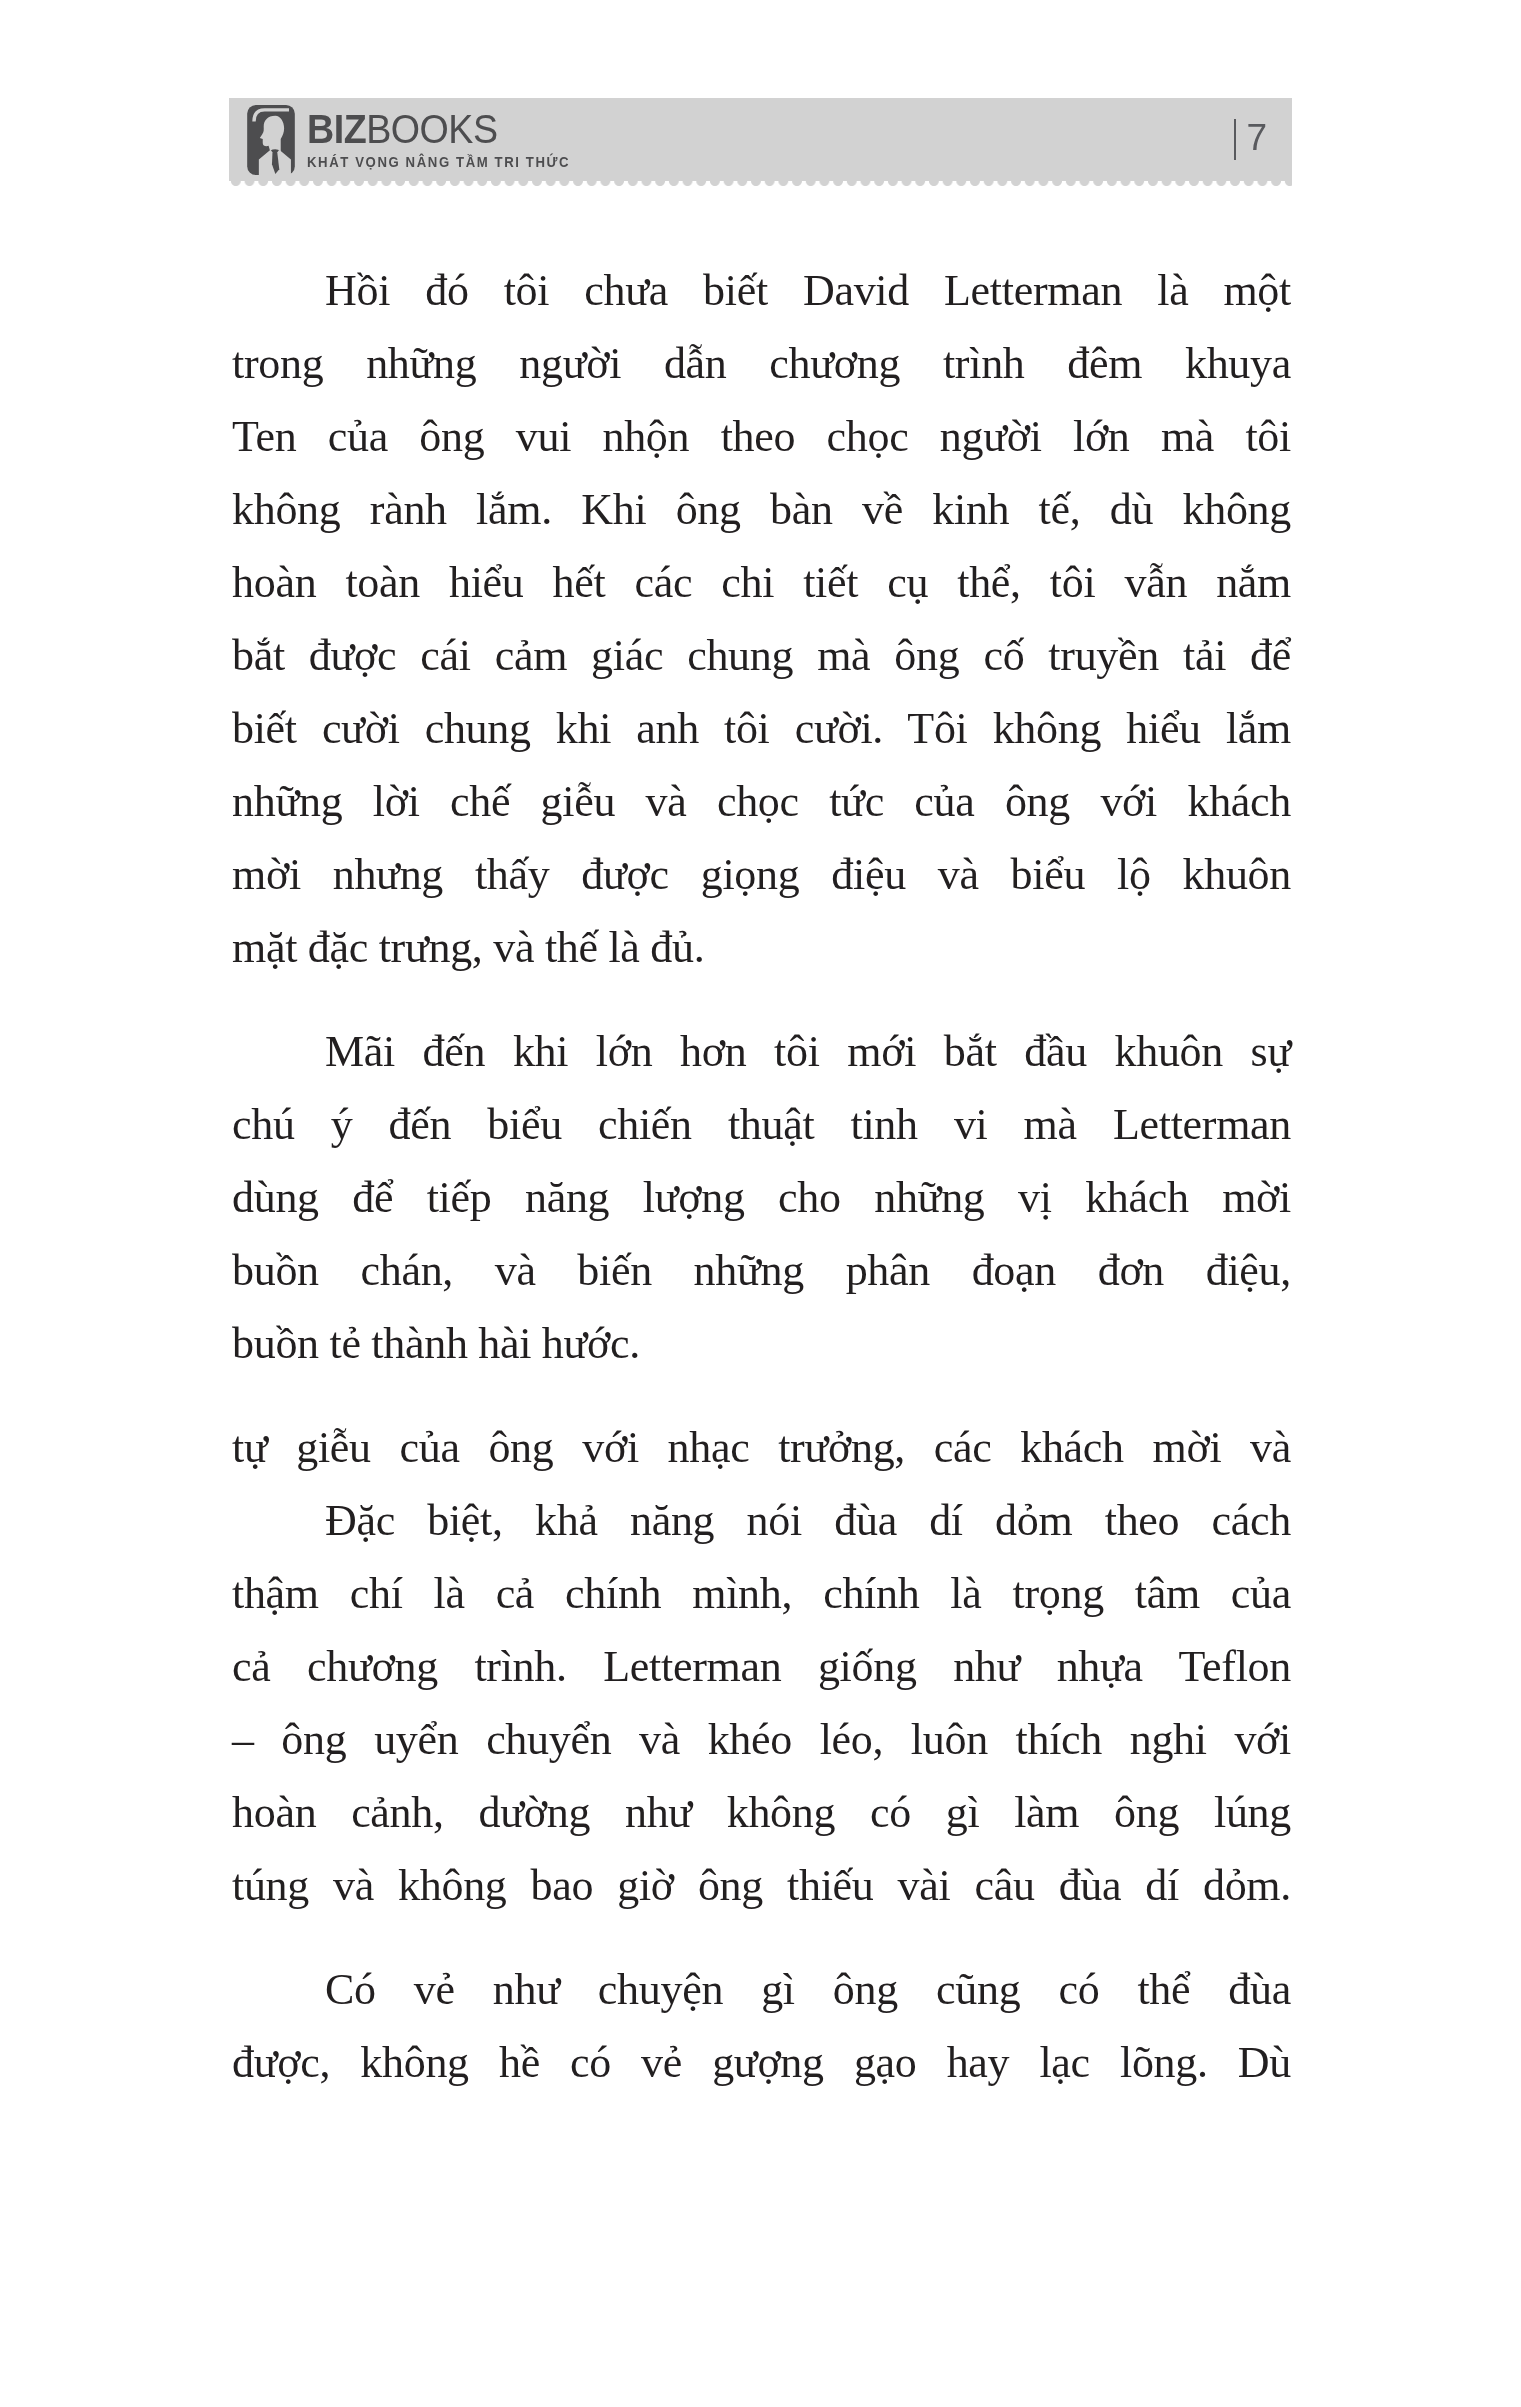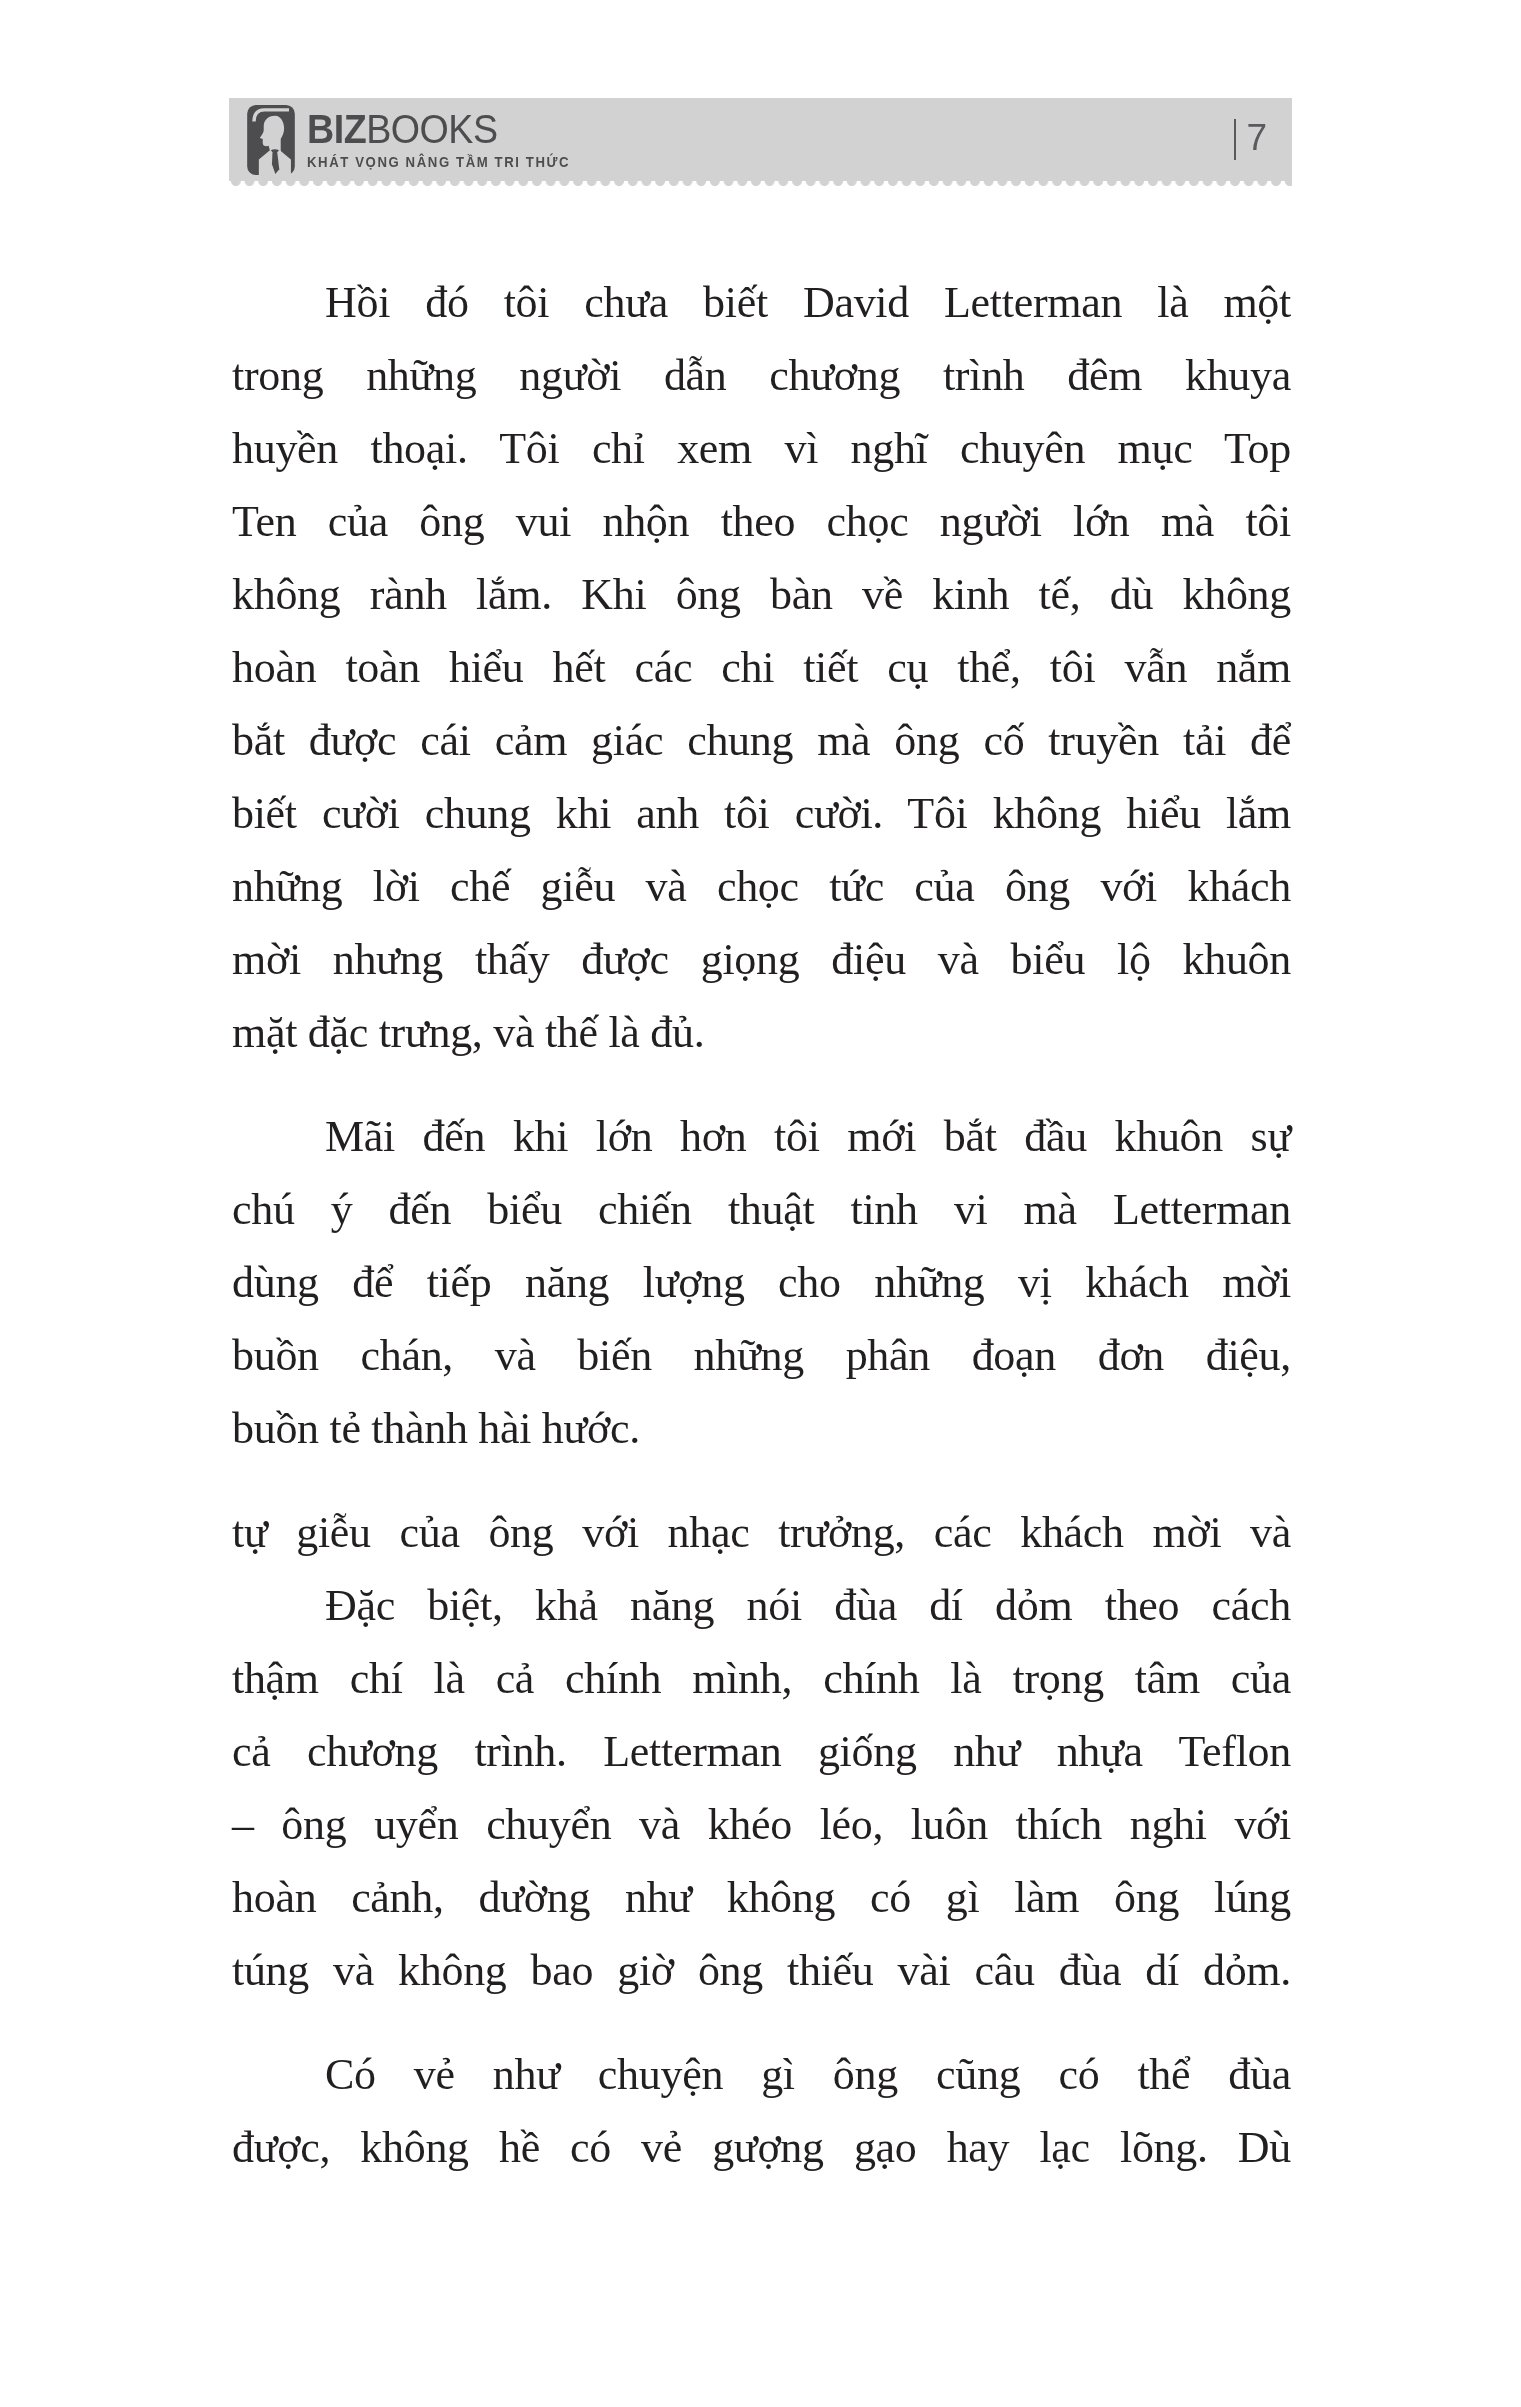--- a/index.html
+++ b/index.html
@@ -54,21 +54,21 @@
   }
   .pagenum .bar{width:2px;height:41px;background:#595a5e;}
   .pagenum .num{
     font-family:"Liberation Sans","DejaVu Sans",sans-serif;
     font-size:37px;font-weight:400;color:#595a5e;line-height:1;
     padding-bottom:3.9px;
   }
 
   
   .body-text{
-    position:absolute;left:232px;top:266px;width:1059px;
+    position:absolute;left:232px;top:254px;width:1059px;
     font-size:44px;line-height:73px;
     color:#221f20;
     letter-spacing:-0.3px;
   }
   .para{margin:0;padding:0;}
   .para + .para{margin-top:31px;}
   .ln{
     text-align:justify;
     text-align-last:justify;
     white-space:nowrap; 
@@ -108,21 +108,20 @@
       <div class="bar"></div>
       <div class="num">7</div>
     </div>
   </div>
 
   <div class="body-text">
 
     <div class="para">
       <div class="ln indent">Hồi đó tôi chưa biết David Letterman là một</div>
       <div class="ln">trong những người dẫn chương trình đêm khuya</div>
-      <div class="ln">huyền thoại. Tôi chỉ xem vì nghĩ chuyên mục Top</div>
       <div class="ln">Ten của ông vui nhộn theo chọc người lớn mà tôi</div>
       <div class="ln">không rành lắm. Khi ông bàn về kinh tế, dù không</div>
       <div class="ln">hoàn toàn hiểu hết các chi tiết cụ thể, tôi vẫn nắm</div>
       <div class="ln">bắt được cái cảm giác chung mà ông cố truyền tải để</div>
       <div class="ln">biết cười chung khi anh tôi cười. Tôi không hiểu lắm</div>
       <div class="ln">những lời chế giễu và chọc tức của ông với khách</div>
       <div class="ln">mời nhưng thấy được giọng điệu và biểu lộ khuôn</div>
       <div class="ln endleft">mặt đặc trưng, và thế là đủ.</div>
     </div>
 

